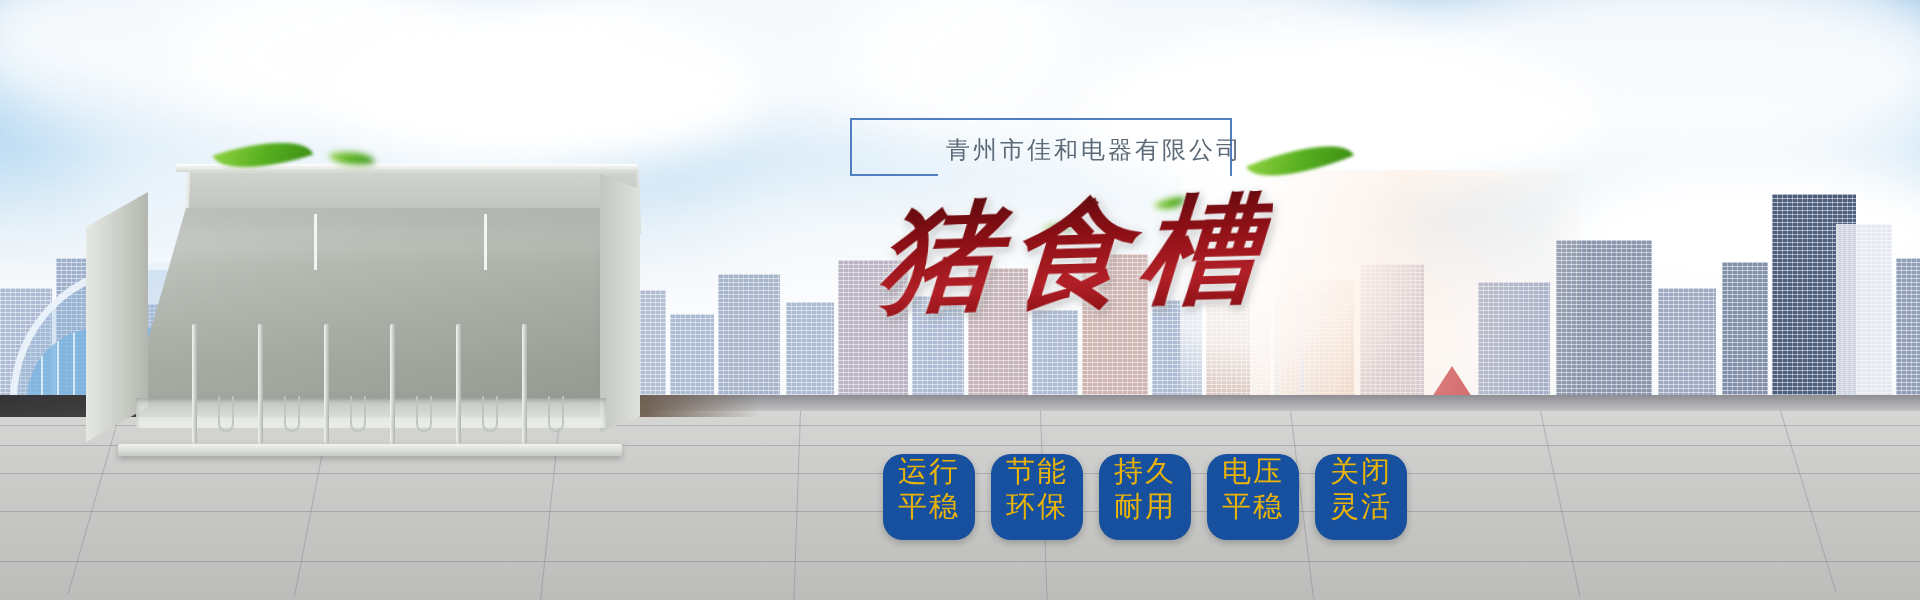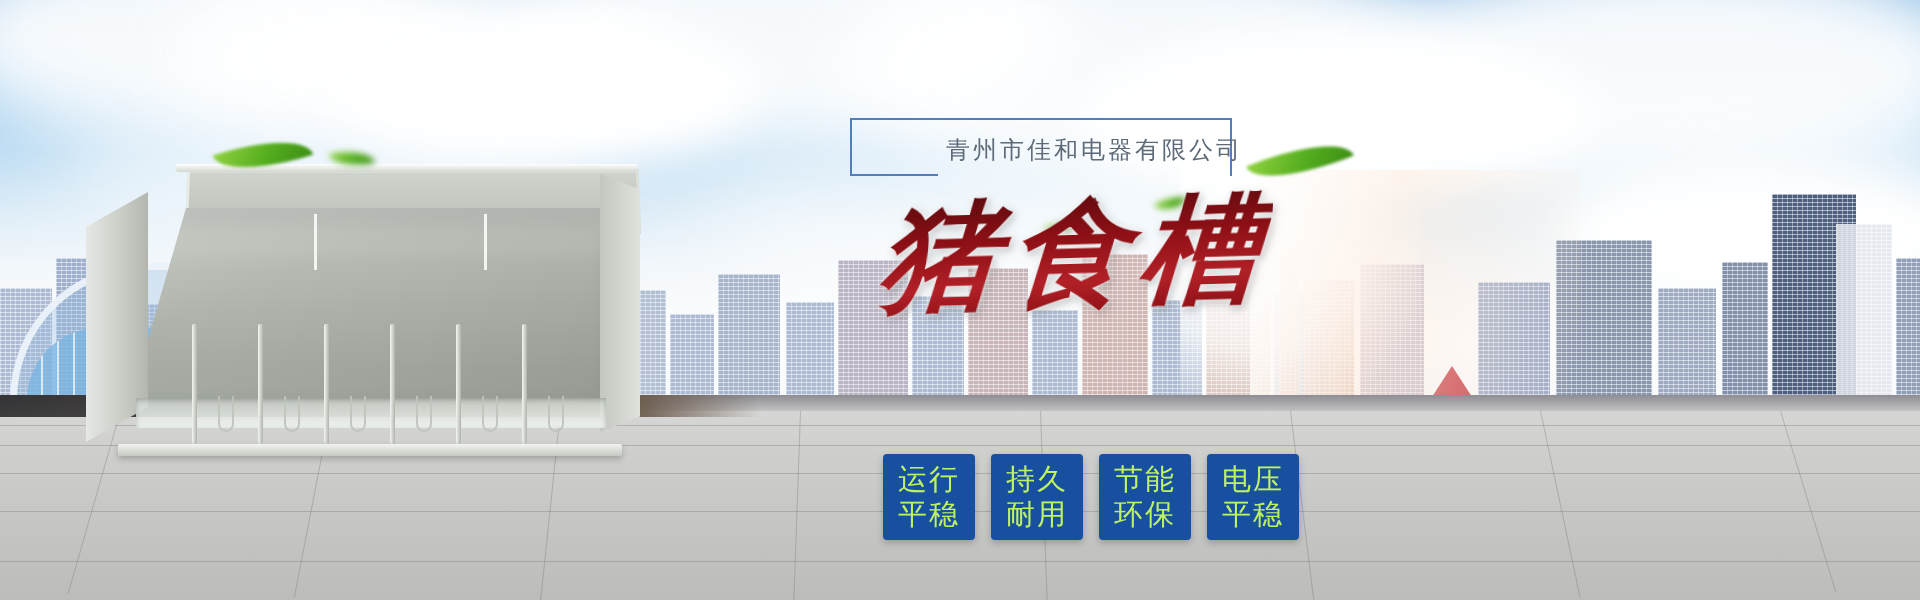--- a/index.html
+++ b/index.html
@@ -165,23 +165,23 @@
     font-size:54px;line-height:1;font-weight:700;letter-spacing:6px;
     font-family:"DejaVu Sans","Liberation Sans",sans-serif;
     color:#141414;
     -webkit-text-stroke:5px #ffffff;
     paint-order:stroke fill;
     text-shadow:0 2px 3px rgba(0,0,0,.3);
   }
 
   .badges{position:absolute;left:33px;top:336px;display:flex;gap:16px;}
   .badge{
-    width:92px;height:86px;border-radius:4px;background:#17509e;
-    display:flex;flex-direction:column;align-items:center;justify-content:center;
-    color:#bef264;font-size:29px;line-height:1.22;letter-spacing:2px;
+    width:92px;height:86px;border-radius:20px;background:#17509e;
+    display:flex;flex-direction:column;align-items:center;
+    color:#eab308;font-size:29px;line-height:1.22;letter-spacing:2px;
     font-family:"DejaVu Sans","Liberation Sans",sans-serif;
     box-shadow:0 3px 7px rgba(0,0,0,.22);
   }
   .badge span{display:block;}
 </style>
 </head>
 <body>
 
 <div class="banner">
 
@@ -314,27 +314,31 @@
 
     <div class="maintitle">猪食槽</div>
 
 
     <div class="badges">
       <div class="badge">
         <span>运行</span>
         <span>平稳</span>
       </div>
       <div class="badge">
+        <span>节能</span>
+        <span>环保</span>
+      </div>
+      <div class="badge">
         <span>持久</span>
         <span>耐用</span>
       </div>
       <div class="badge">
-        <span>节能</span>
-        <span>环保</span>
-      </div>
-      <div class="badge">
         <span>电压</span>
         <span>平稳</span>
       </div>
+      <div class="badge">
+        <span>关闭</span>
+        <span>灵活</span>
+      </div>
     </div>
 
   </div>
 </div>
 
 </body></html>

